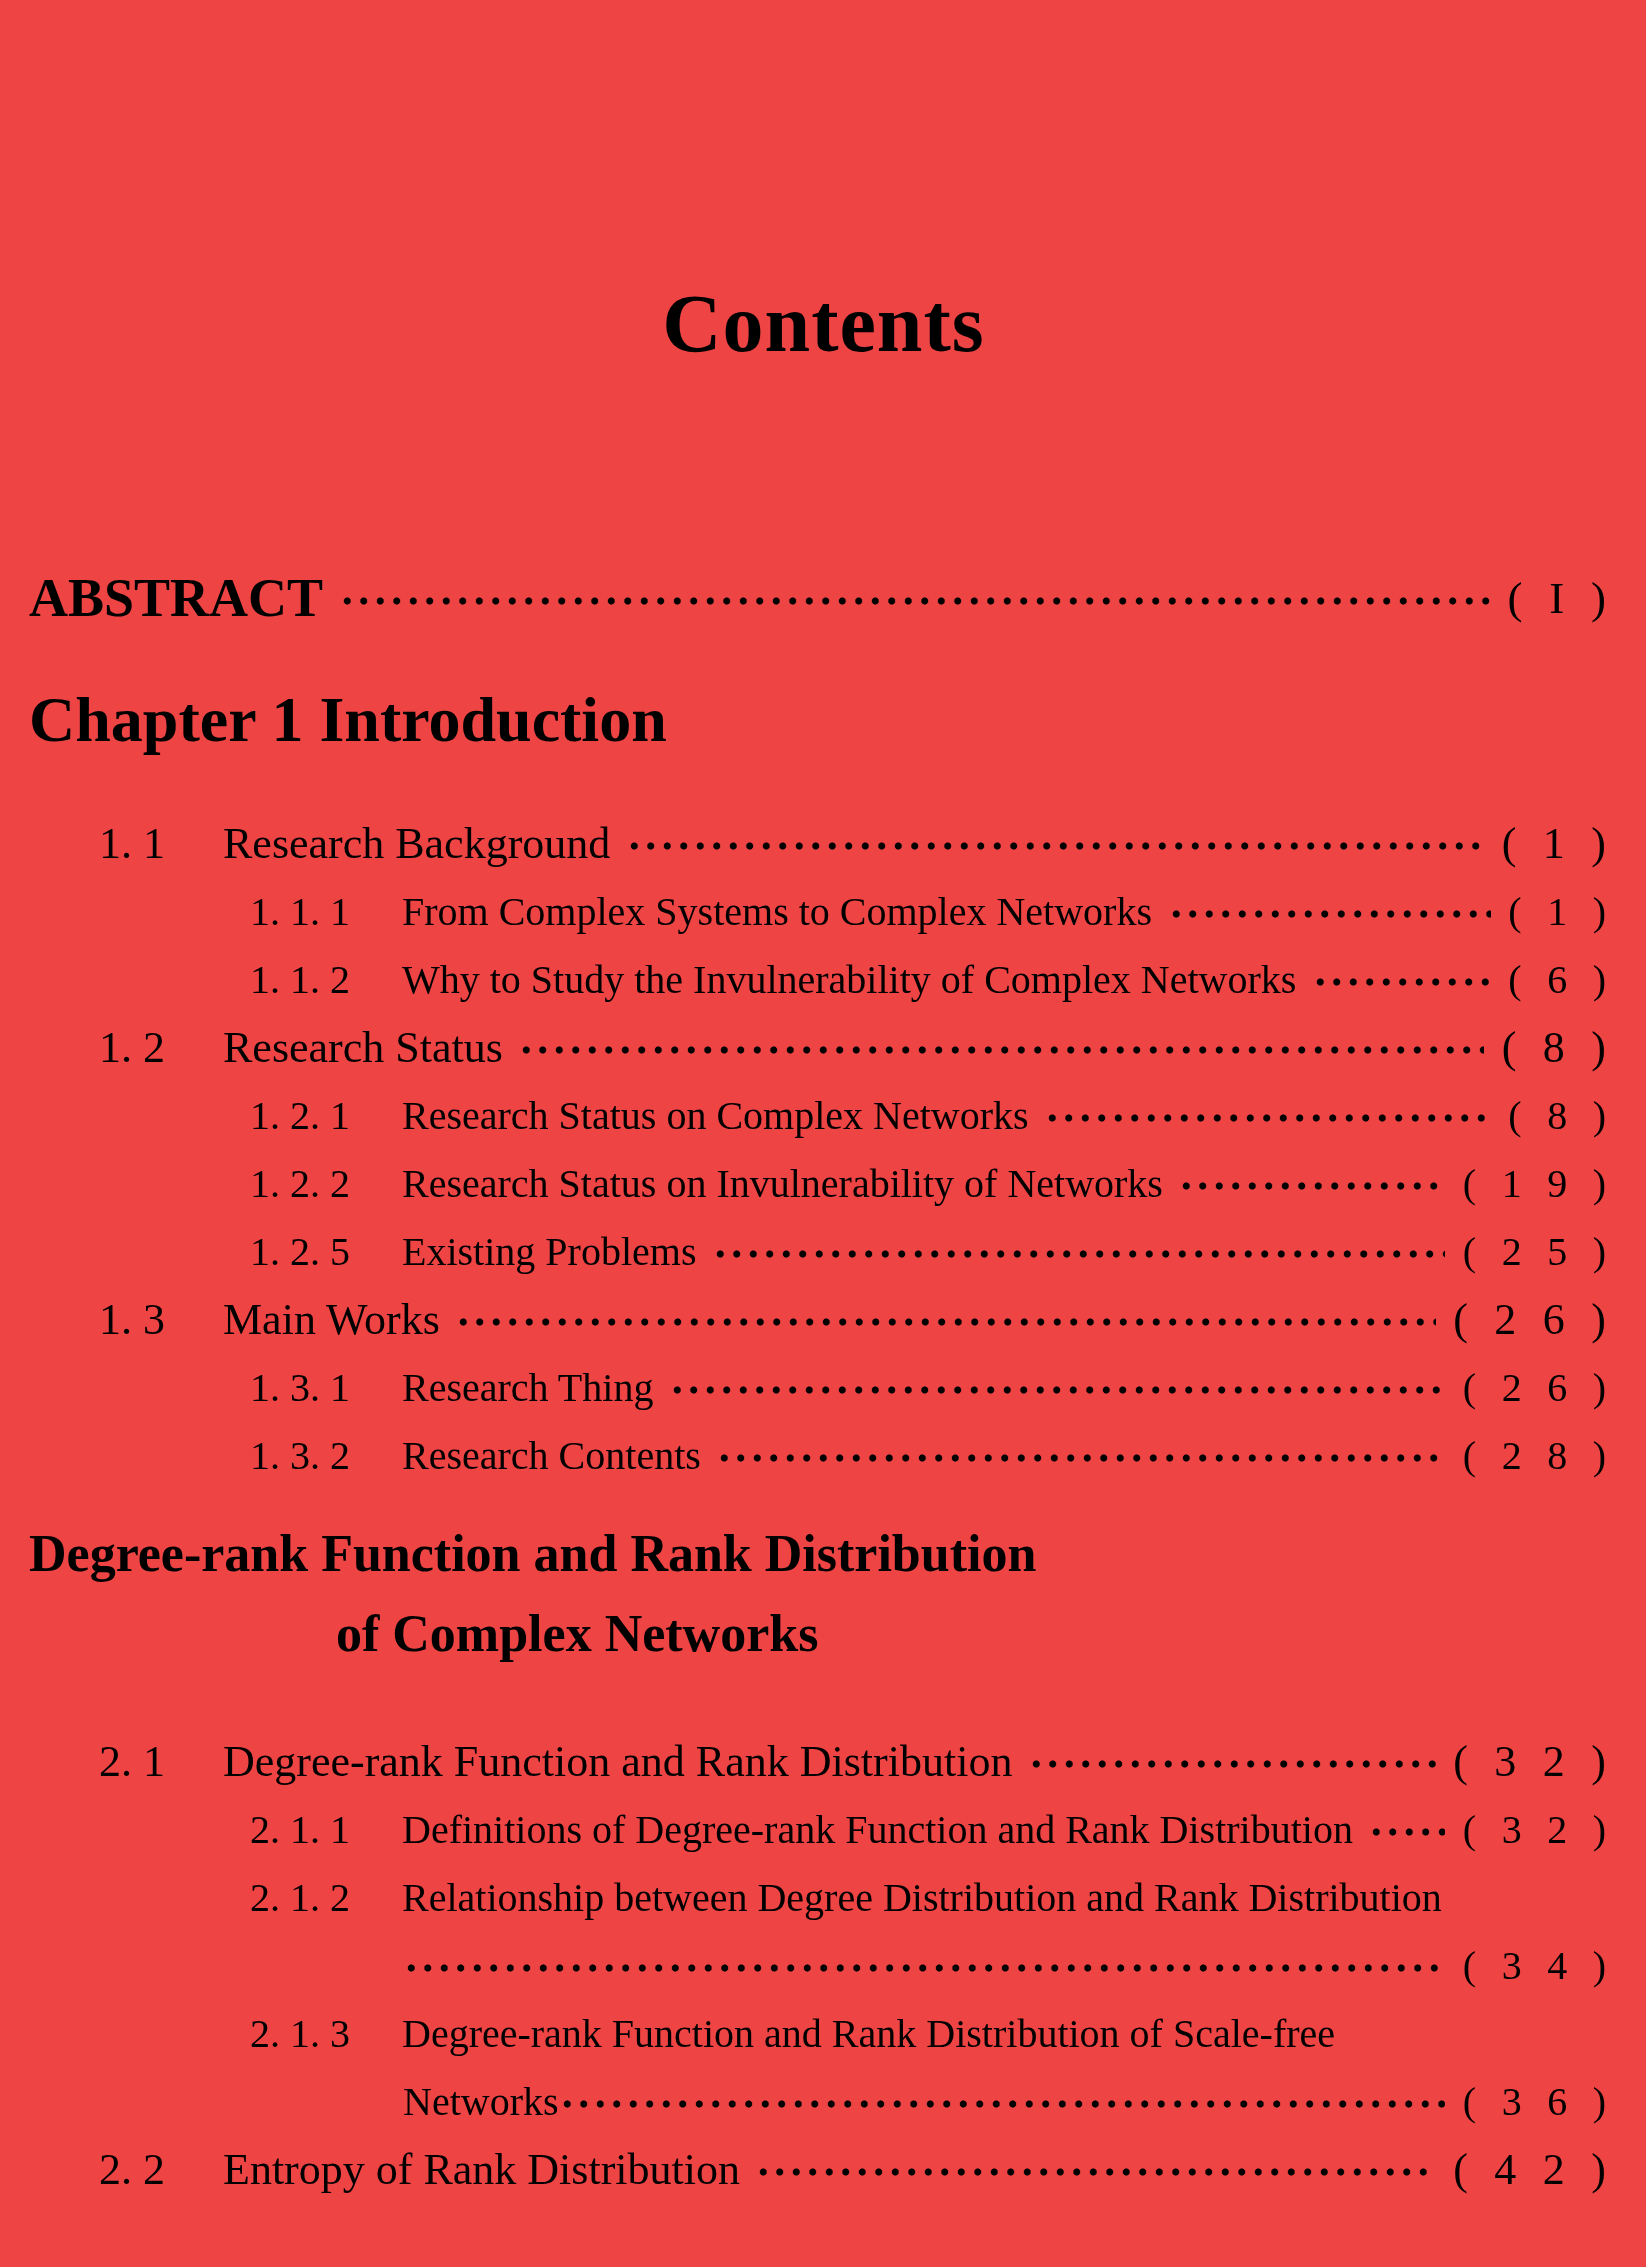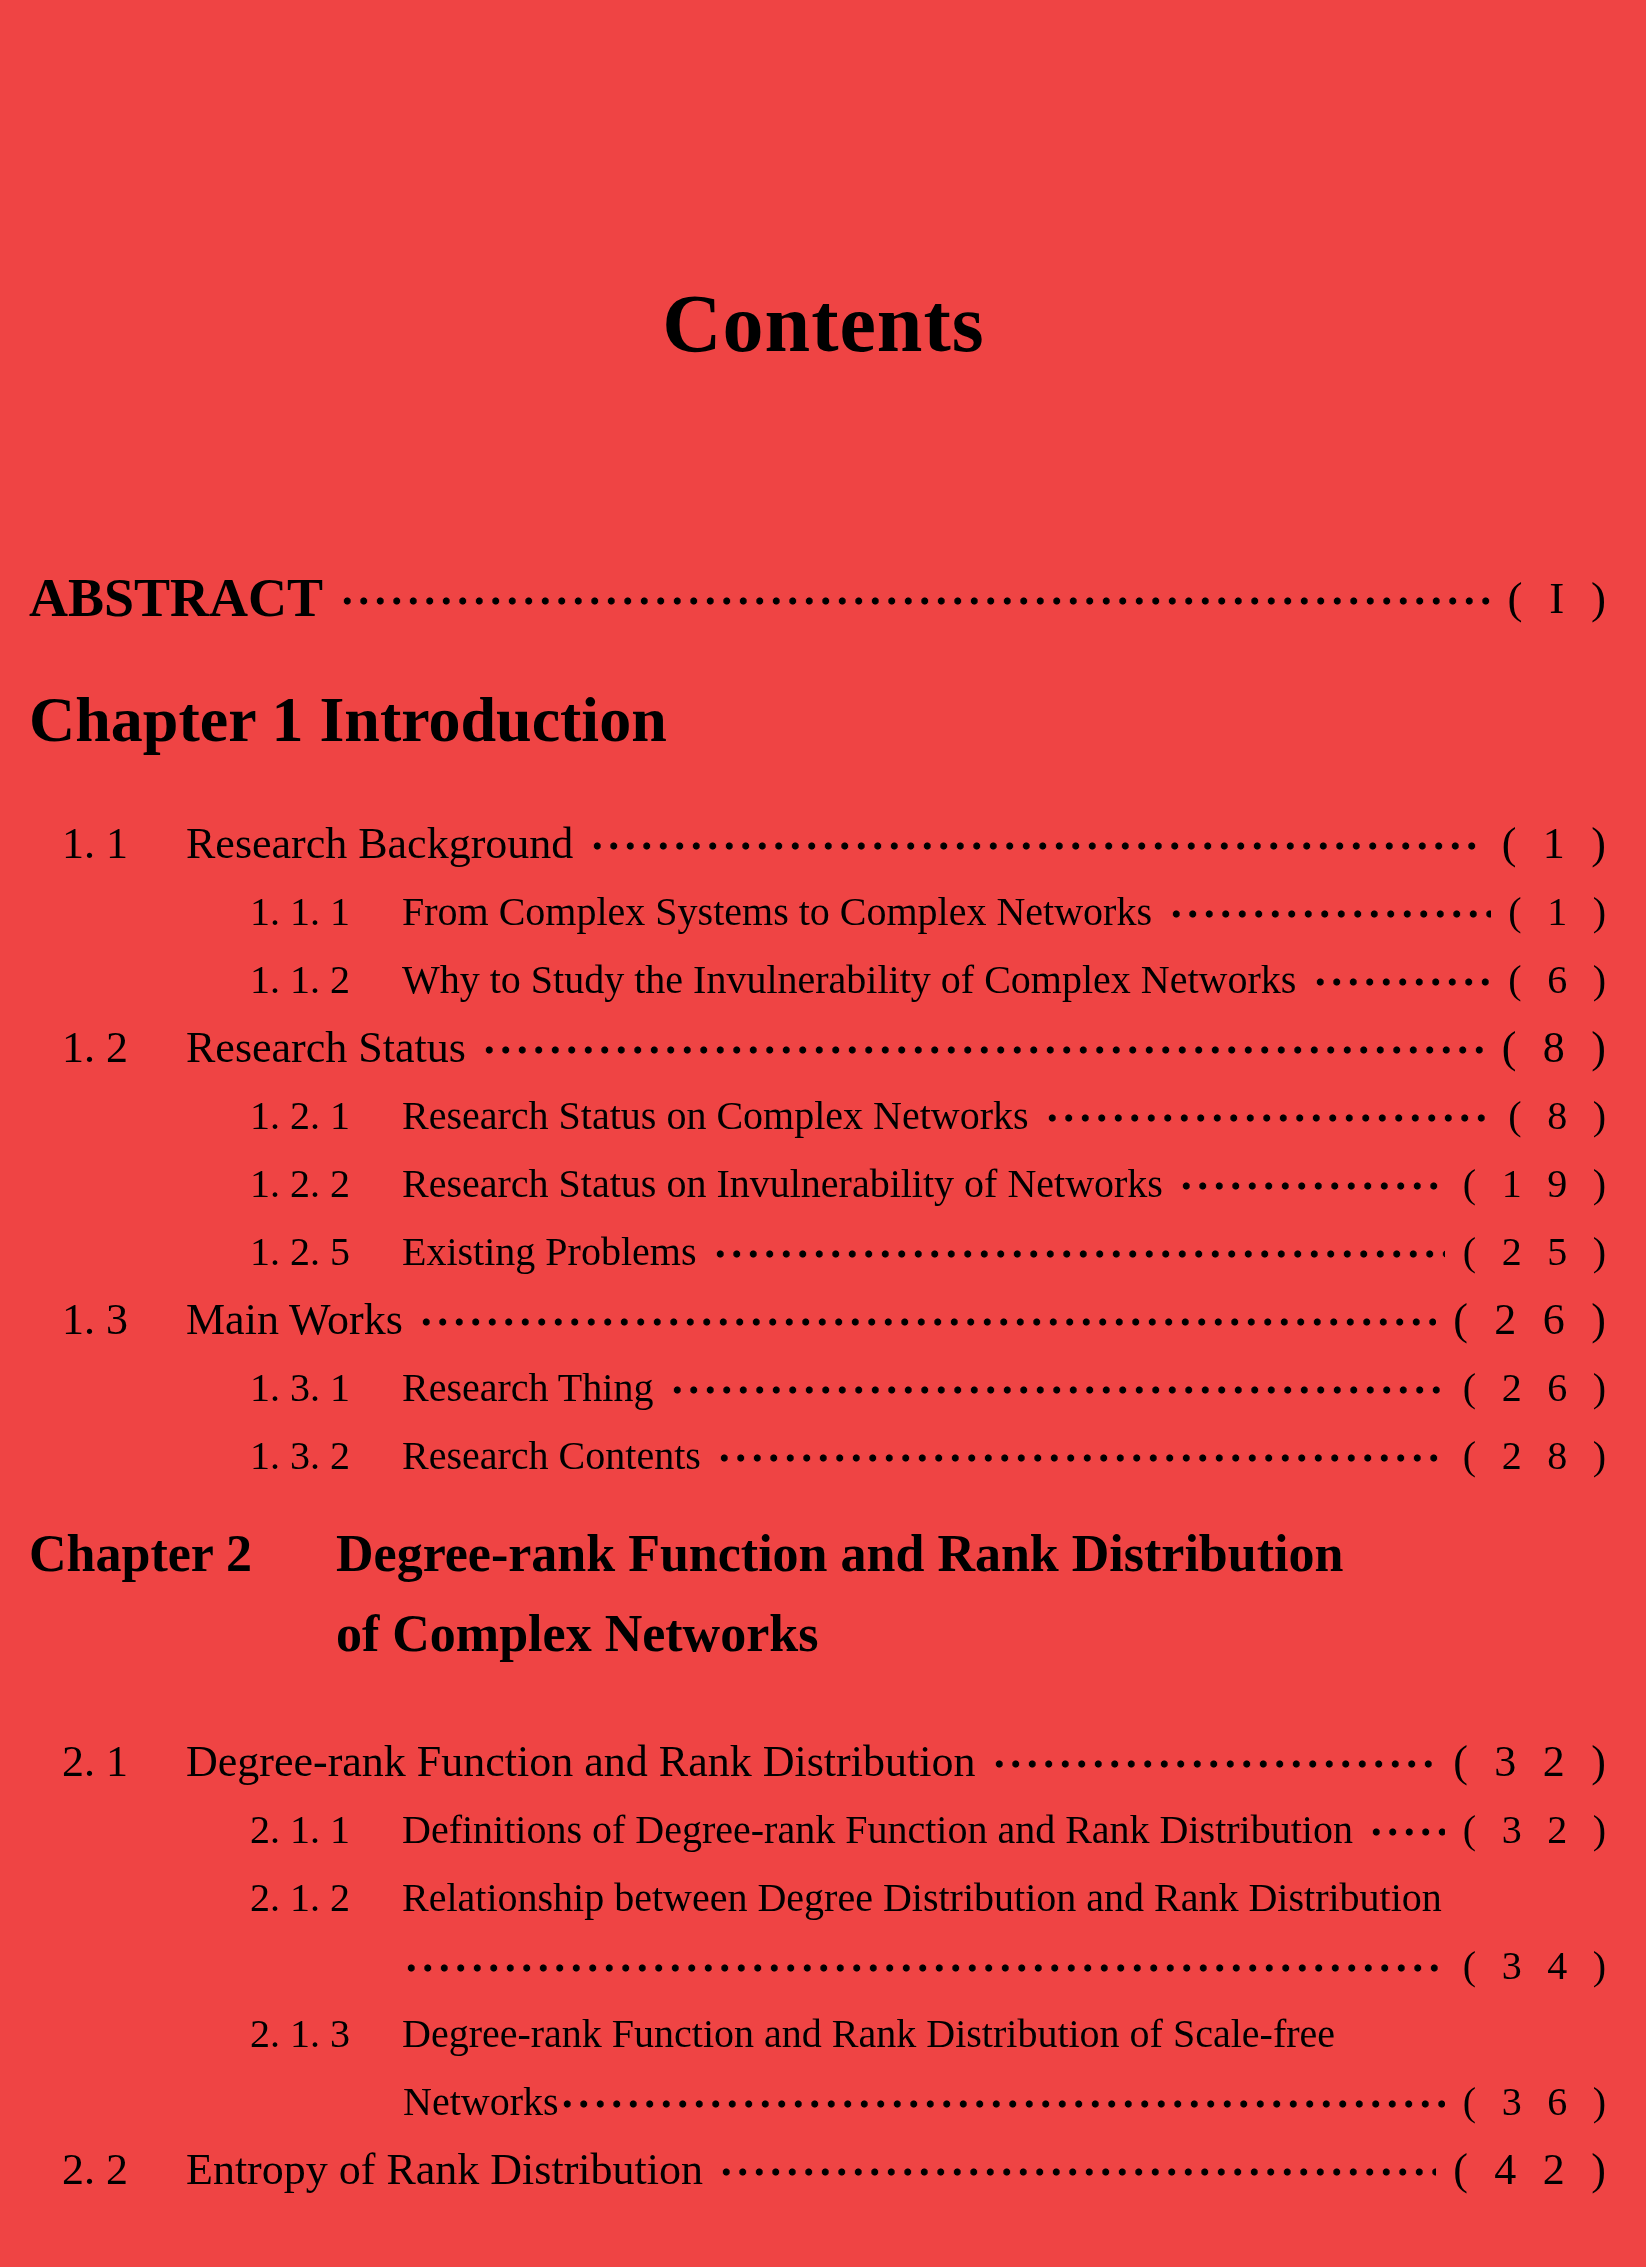--- a/index.html
+++ b/index.html
@@ -46,21 +46,21 @@
     margin-top:54px; height:72px;
     padding-left:29px;
     font-size:64px; font-weight:bold;
   }
   .ch-label { flex:none; width:307px; }
 
   .entries-1 { margin-top:54px; }
   .entries-2 { margin-top:54px; }
   .entry { height:68px; }
   .l1 { font-size:44px; }
-  .l1 { padding-left:62px; }
+  .l1 { padding-left:99px; }
   .l1 .num { width:124px; }
   .l2 { font-size:40px; }
   .l2 { padding-left:250px; }
   .l2 .num { width:152px; }
   .cont { padding-left:403px; font-size:40px; }
   .cont .dots { margin-left:0; }
 
   .ch2-block { margin-top:24px; }
   .ch2-line {
     height:80px; display:flex; align-items:center;
@@ -145,21 +145,20 @@
     <div class="row entry l2">
       <span class="num">1. 3. 2</span>
       <span class="etitle">Research Contents</span>
       <span class="dots"></span>
       <span class="page-num">( 2 8 )</span>
     </div>
   </div>
 
   <div class="ch2-block">
     <div class="ch2-line">
-      <span class="ch-label">Chapter 2</span>
       <span class="etitle">Degree-rank Function and Rank Distribution</span>
     </div>
     <div class="ch2-line second">
       <span class="etitle">of Complex Networks</span>
     </div>
   </div>
 
   <div class="entries-2">
     <div class="row entry l1">
       <span class="num">2. 1</span>

